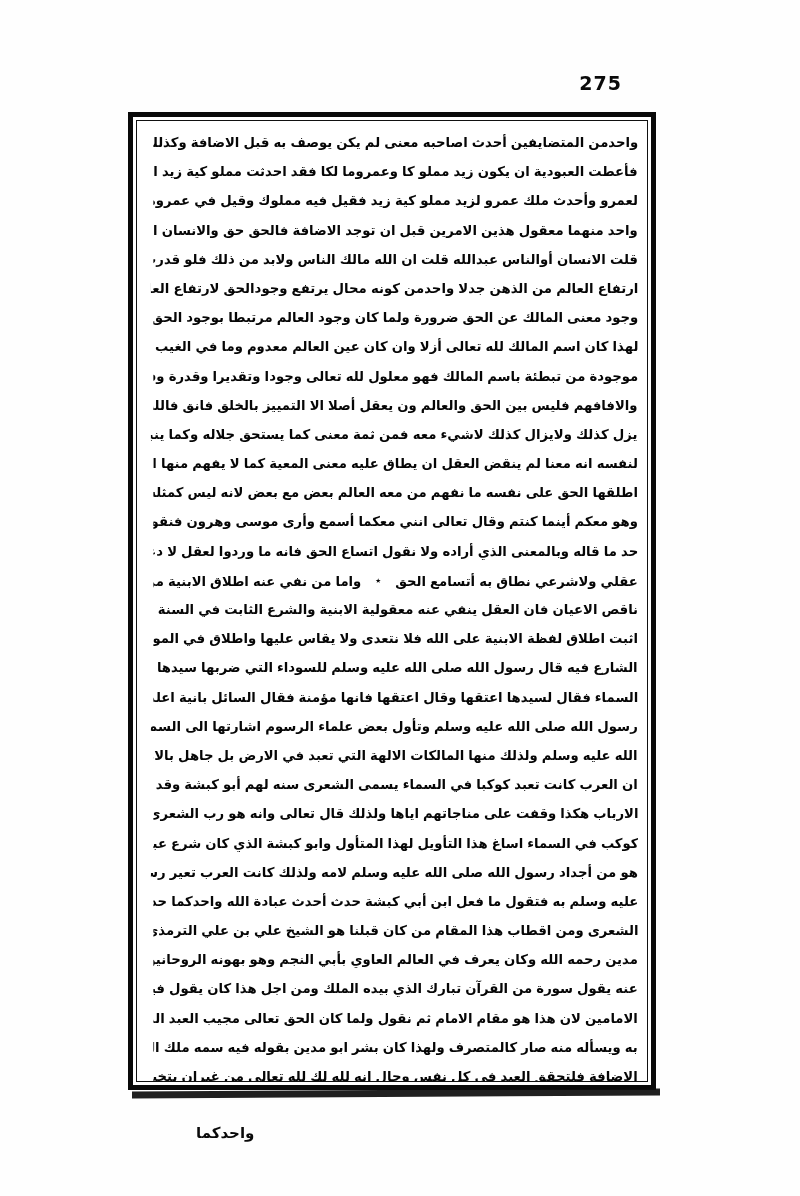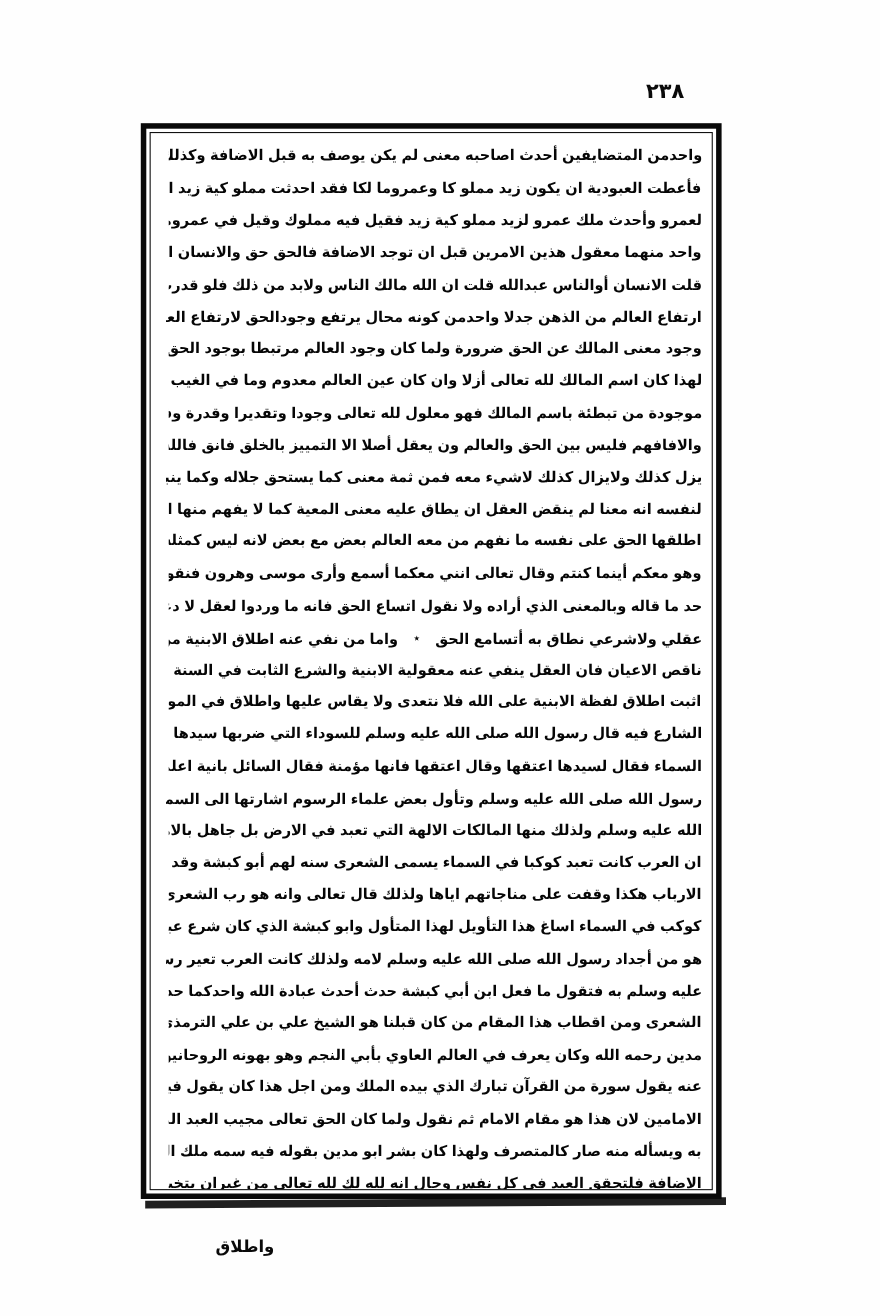--- a/index.html
+++ b/index.html
@@ -119,21 +119,21 @@
     font-weight: 700;
     color: #0a0a0a;
     letter-spacing: -0.3px;
   }
 </style>
 </head>
 <body>
 
 <div class="page">
 
-  <div class="folio-number">٢٣٨</div>
+  <div class="folio-number">275</div>
 
   <div class="text-frame">
     <div class="text-frame-inner">
 
       <div class="text-block">
 
       <div class="ms-line tilt-a">واحدمن المتضايفين أحدث اصاحبه معنى لم يكن يوصف به قبل الاضافة وكذلك زيد عبد عمرو</div>
           <div class="ms-line">فأعطت العبودية ان يكون زيد مملو كا وعمروما لكا فقد احدثت مملو كية زيد ام المالكية</div>
           <div class="ms-line">لعمرو وأحدث ملك عمرو لزيد مملو كية زيد فقيل فيه مملوك وقيل في عمروما لك ولم يكن لكل</div>
           <div class="ms-line tilt-a">واحد منهما معقول هذين الامرين قبل ان توجد الاضافة فالحق حق والانسان انسان فاذا</div>
@@ -166,15 +166,15 @@
           <div class="ms-line tilt-a">الامامين لان هذا هو مقام الامام ثم نقول ولما كان الحق تعالى مجيب العبد المضطر فيما يدعوه</div>
           <div class="ms-line">به ويسأله منه صار كالمتصرف ولهذا كان بشر ابو مدين بقوله فيه سمه ملك الملك واما صحة هذه</div>
           <div class="ms-line">الاضافة فلتحقق العبد في كل نفس وحال انه لله لك لله تعالى من غيران يتخيل هذا المحال دعوى</div>
         </div>
 
     </div>
   </div>
 
   <div class="frame-shadow"></div>
 
-  <div class="catchword">واطلاق</div>
+  <div class="catchword">واحدكما</div>
 
 </div>
 
 </body></html>

